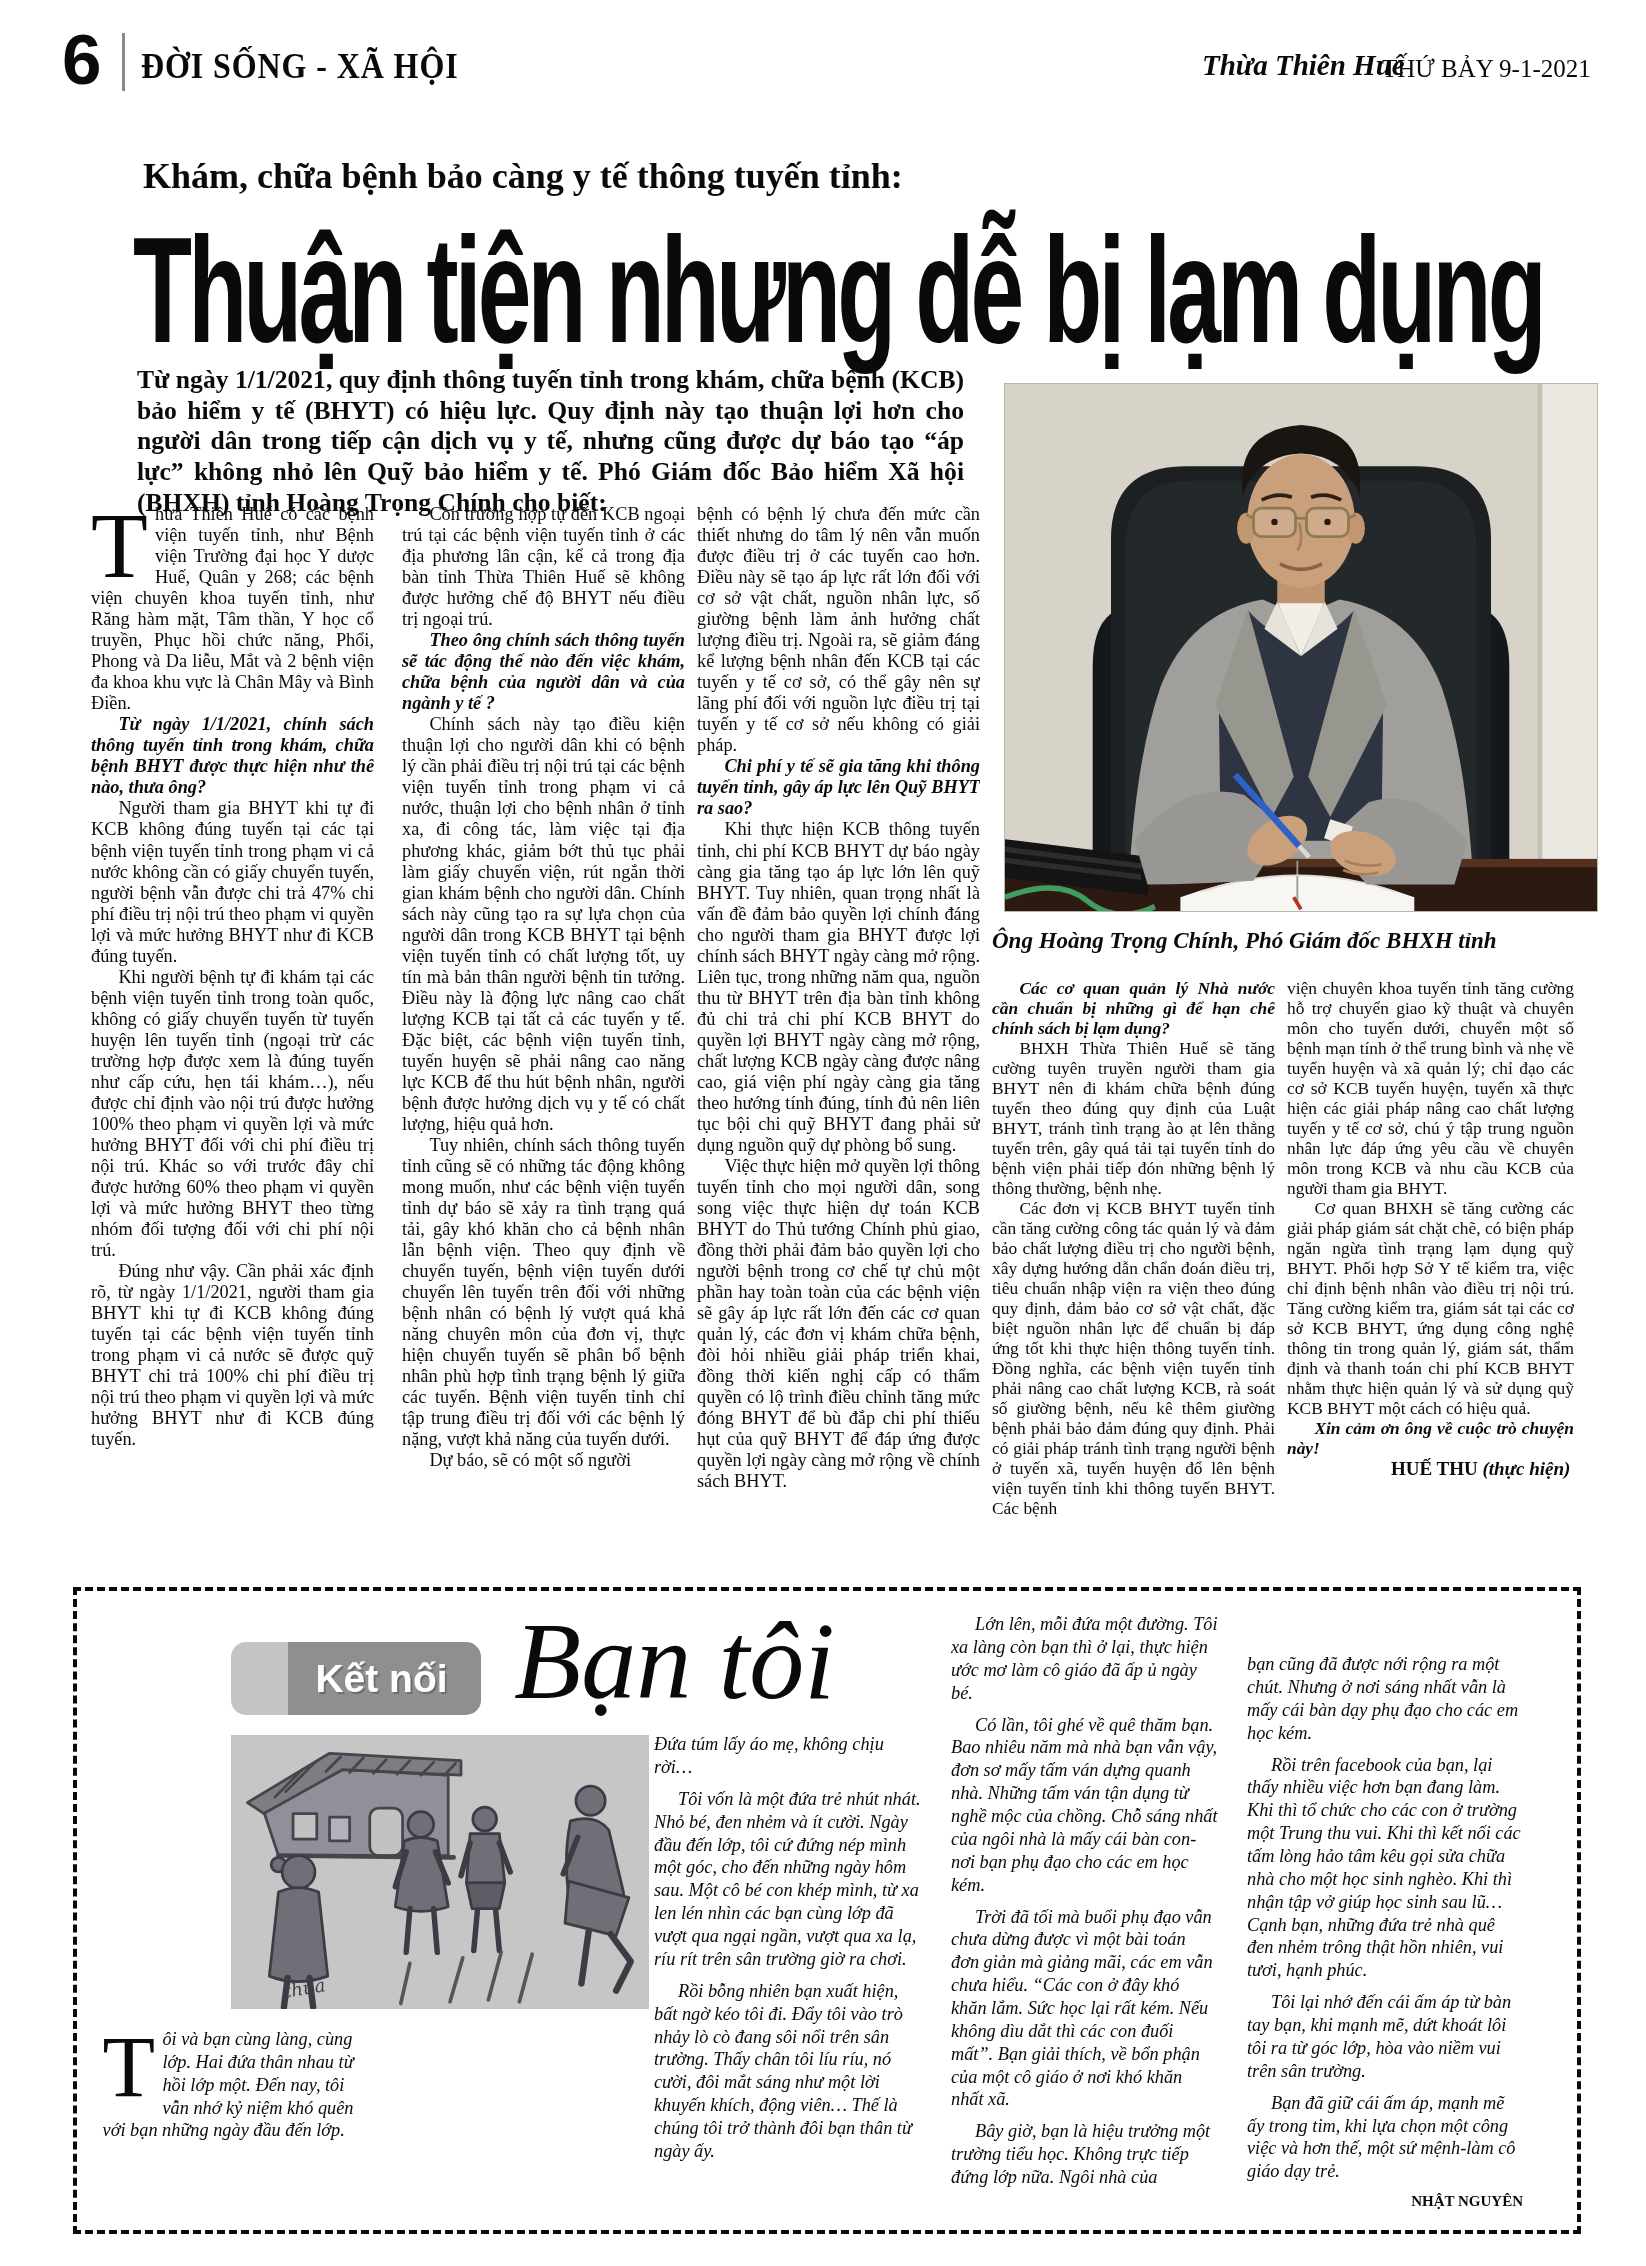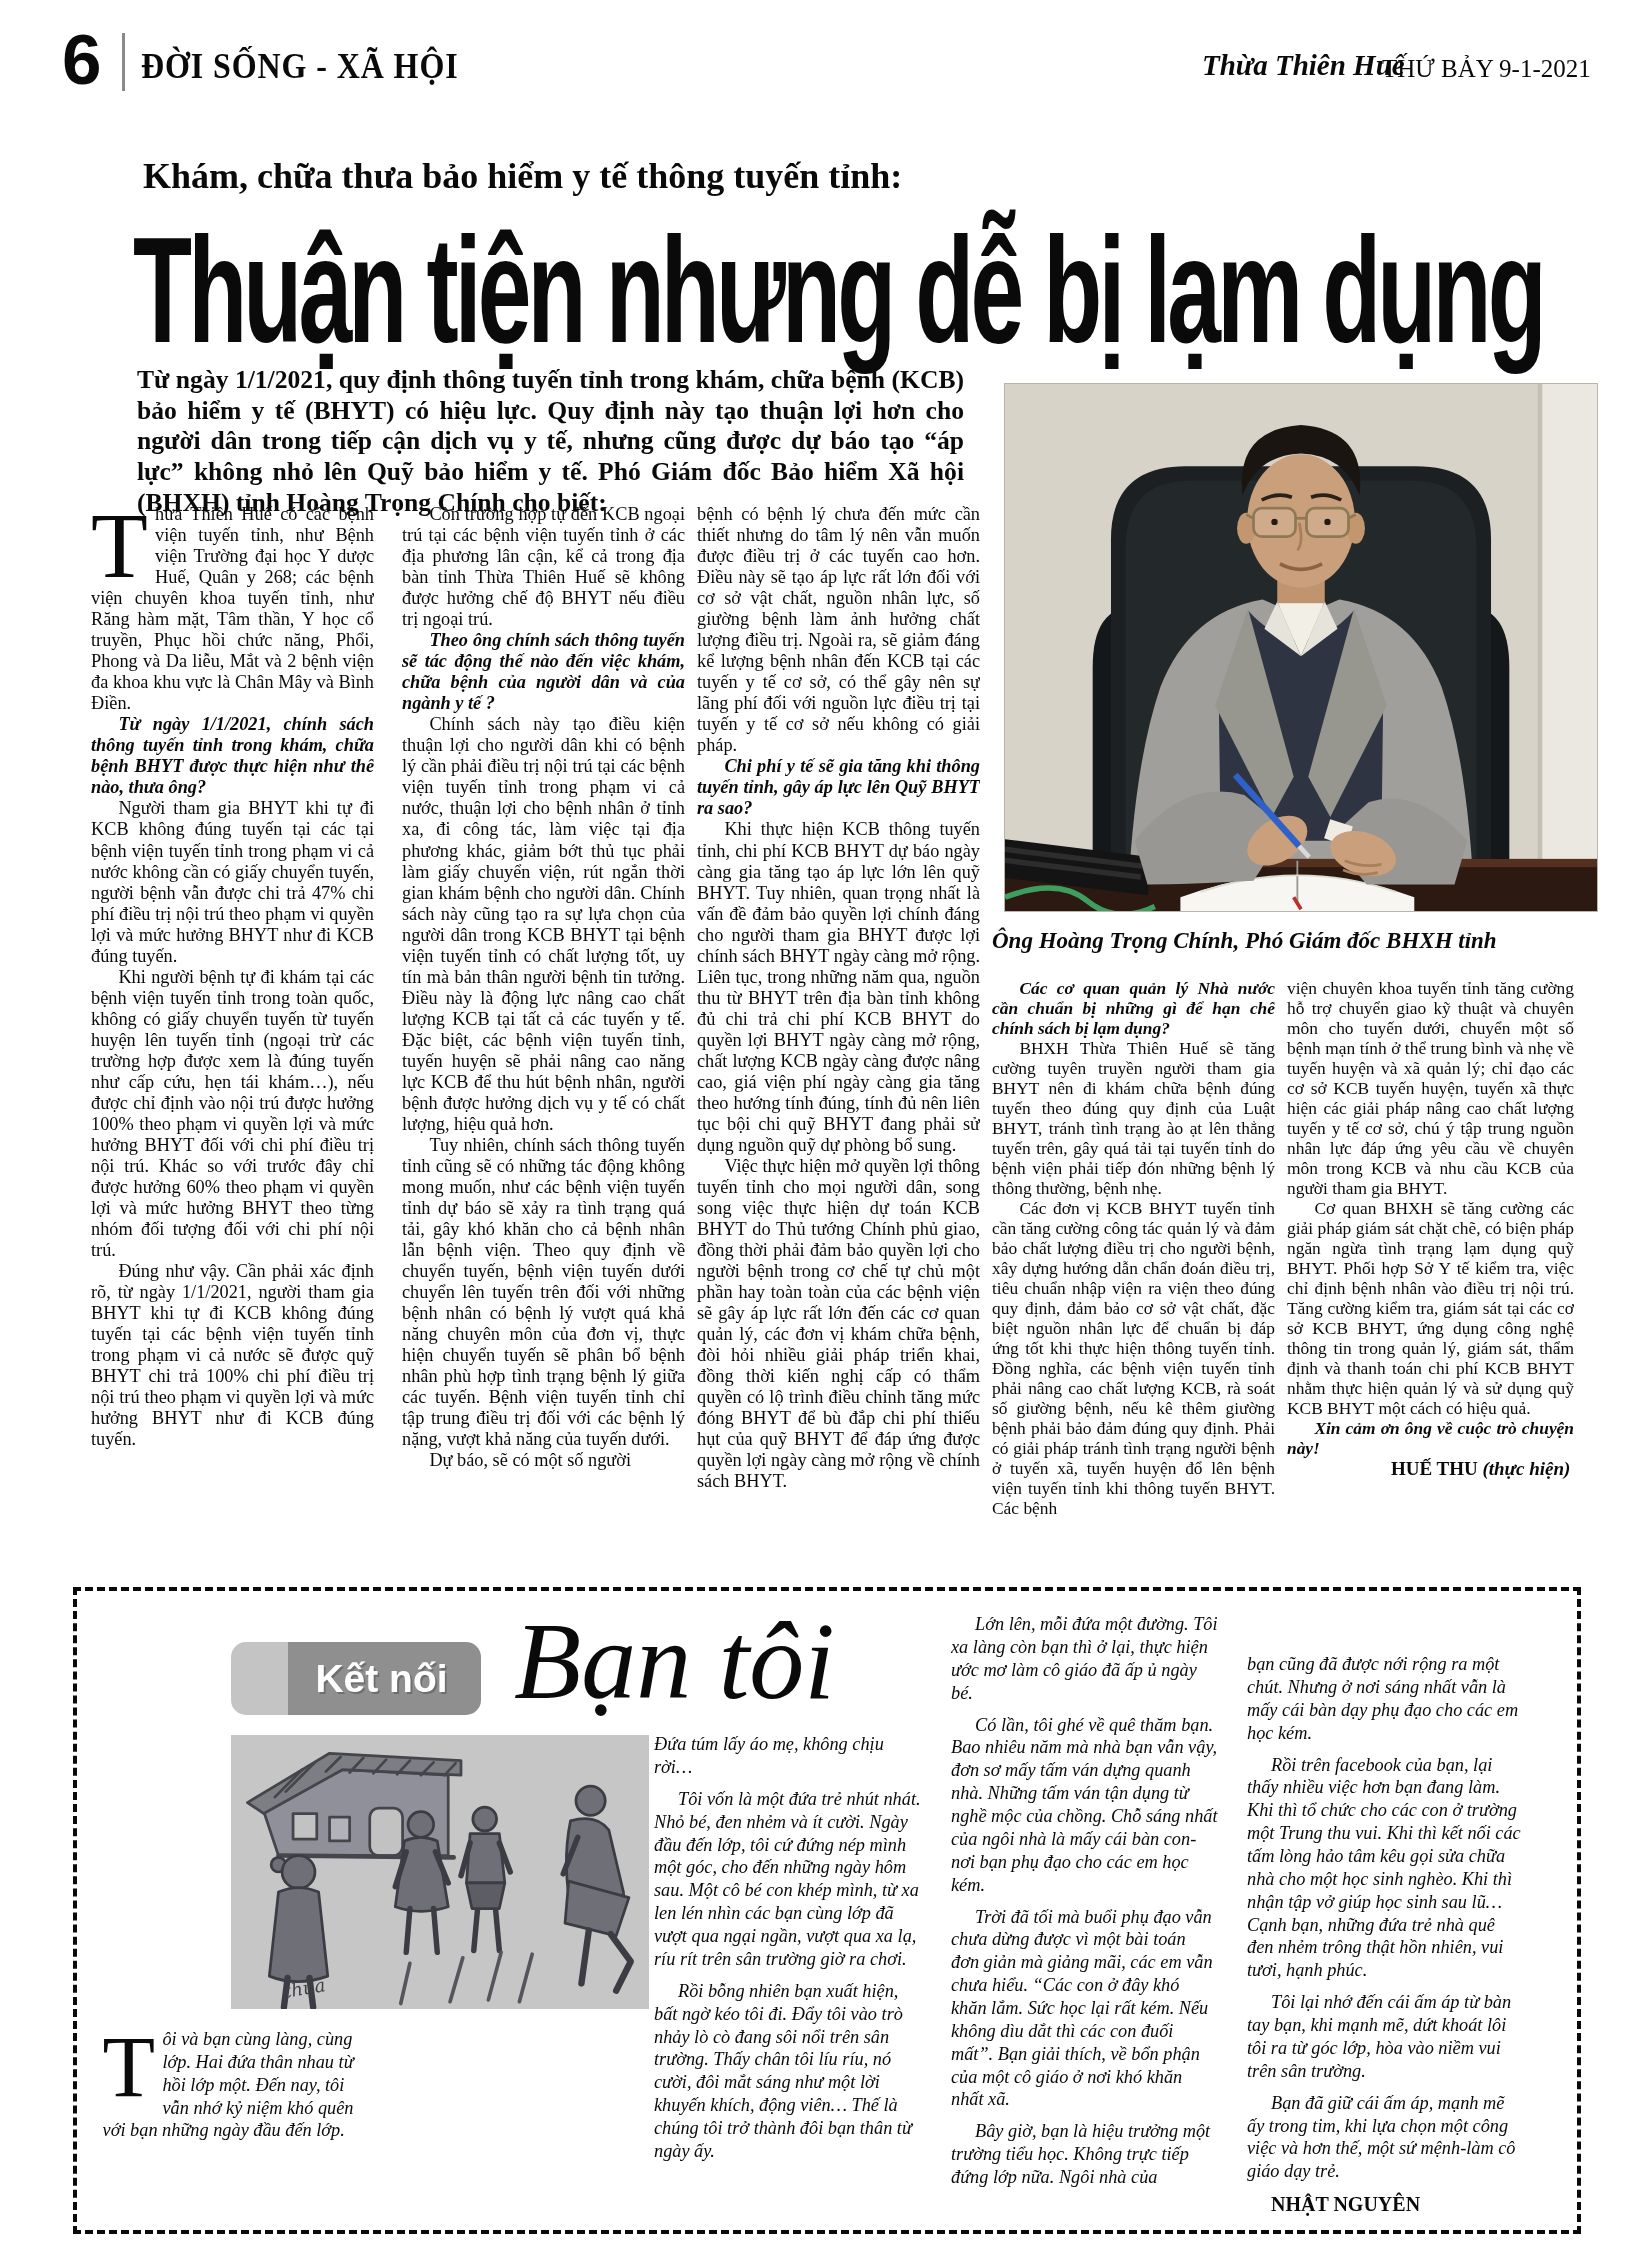--- a/index.html
+++ b/index.html
@@ -54,34 +54,34 @@
   .f-col{position:absolute;font-size:18.3px;line-height:1.25;font-style:italic;overflow:hidden;}
   .fA{left:25.6px;top:437px;width:269px;height:188px;}
   .fB{left:316px;top:437px;width:265px;height:188px;}
   .fC{left:577px;top:102px;width:267px;height:523px;}
   .fD{left:874px;top:22px;width:267px;height:603px;}
   .fE{left:1170px;top:22px;width:276px;height:603px;}
   .f-col p{margin:0 0 9.1px;text-indent:24px;}
   .f-col p.cont{text-indent:0;margin-top:40px;}
   .f-col p.has-dc{text-indent:0;}
   .f-dc{float:left;font-size:86px;line-height:66px;padding:5.5px 7.3px 0 0;font-style:normal;}
-  .f-byline{text-align:left;font-style:normal;font-weight:bold;font-size:20px;margin-top:14.6px;}
+  .f-byline{text-align:right;font-style:normal;font-weight:bold;font-size:15px;margin-top:14.6px;}
 </style>
 </head>
 <body>
 
 <div class="page">
 
   <div class="pagenum">6</div>
   <div class="hdr-rule"></div>
   <div class="section-title">ĐỜI SỐNG - XÃ HỘI</div>
   <div class="brand">Thừa Thiên Huế</div>
   <div class="issue-date">THỨ BẢY 9-1-2021</div>
 
-  <div class="kicker">Khám, chữa thưa bảo hiểm y tế thông tuyến tỉnh:</div>
+  <div class="kicker">Khám, chữa bệnh bảo càng y tế thông tuyến tỉnh:</div>
   <div class="headline">Thuận tiện nhưng dễ bị lạm dụng</div>
   <div class="lede">Từ ngày 1/1/2021, quy định thông tuyến tỉnh trong khám, chữa bệnh (KCB) bảo hiểm y tế (BHYT) có hiệu lực. Quy định này tạo thuận lợi hơn cho người dân trong tiếp cận dịch vụ y tế, nhưng cũng được dự báo tạo “áp lực” không nhỏ lên Quỹ bảo hiểm y tế. Phó Giám đốc Bảo hiểm Xã hội (BHXH) tỉnh Hoàng Trọng Chính cho biết:</div>
 
   <figure class="photo" style="margin:0">
     <svg viewBox="0 0 648 577" preserveAspectRatio="none">
       <rect width="648" height="577" fill="#d7d3c8"></rect>
       <rect x="588" width="60" height="577" fill="#eae8e1"></rect>
       <rect x="583" width="5" height="577" fill="#c4c0b4"></rect>
 
       <path d="M96 577 L96 310 Q96 244 142 244 L152 577 Z" fill="#15181a"></path>

